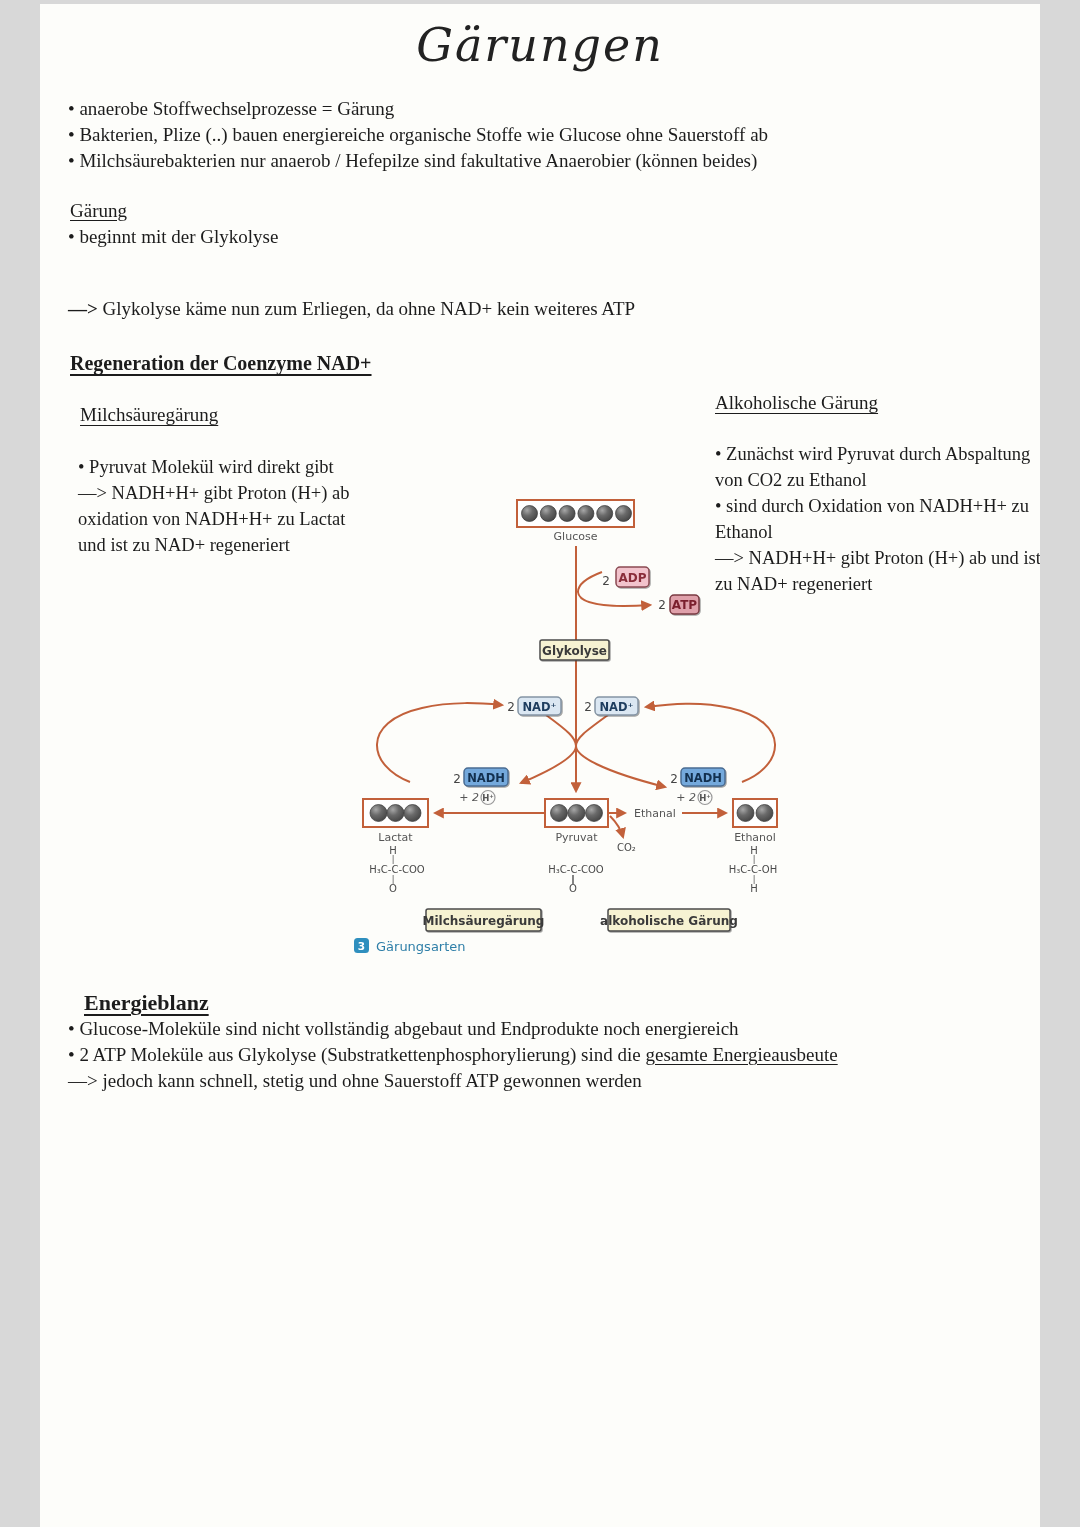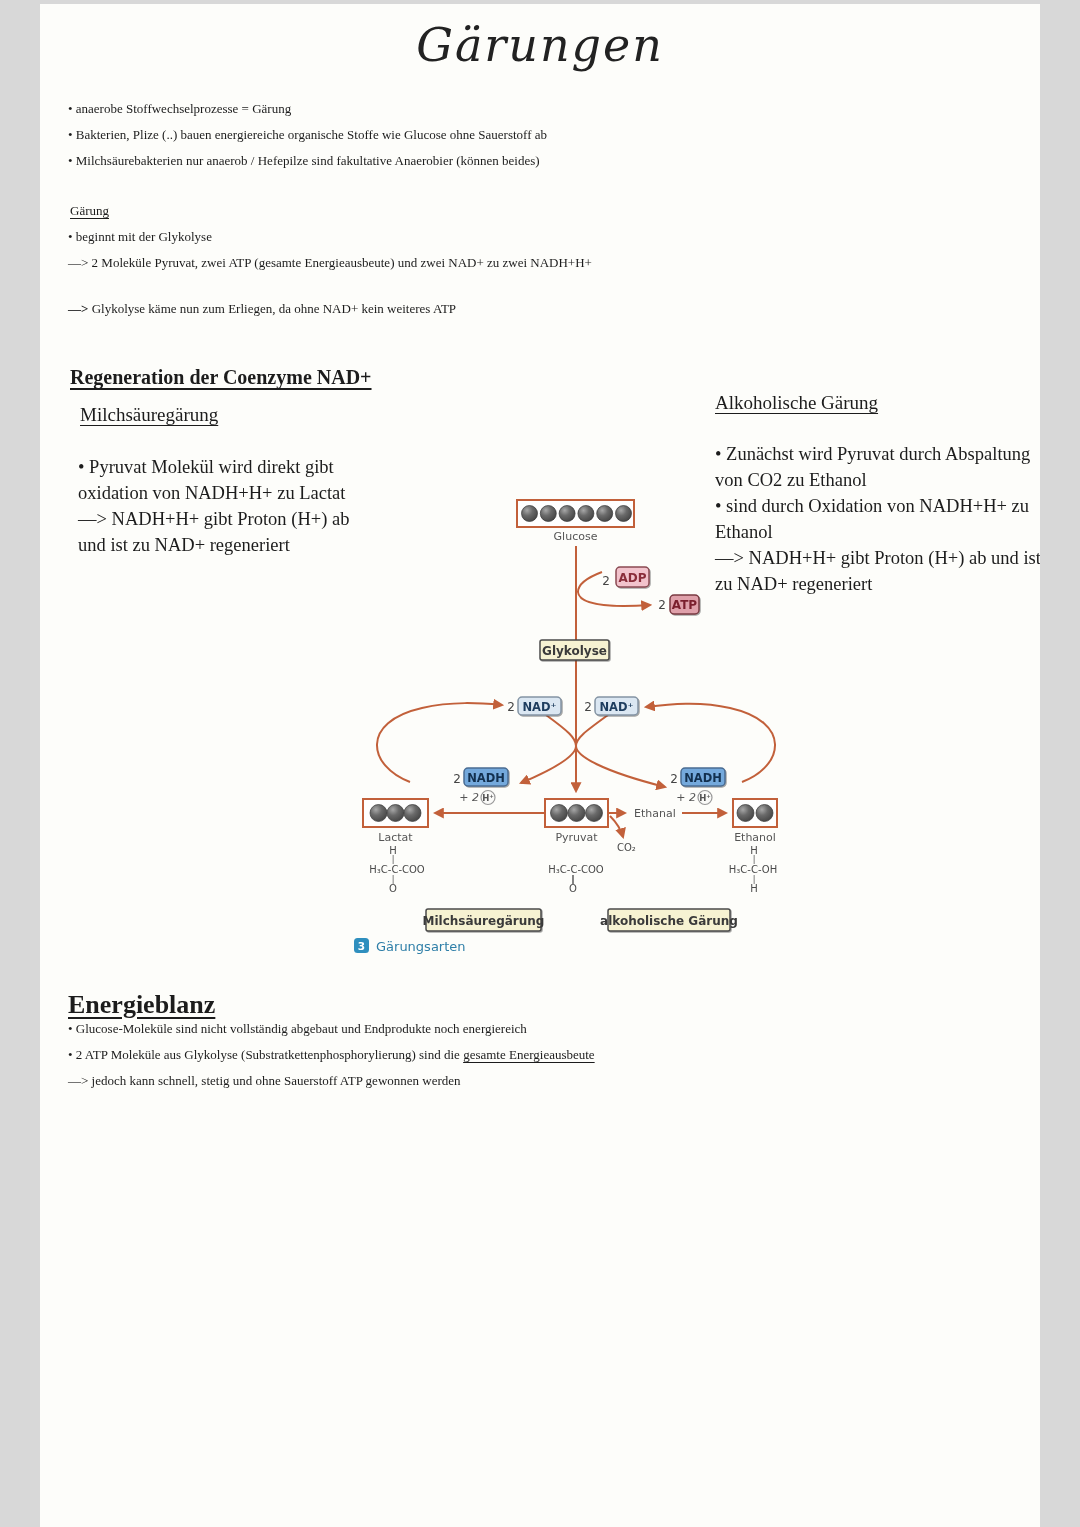--- a/index.html
+++ b/index.html
@@ -6,21 +6,21 @@
   .page{
     position:relative;width:1000px;height:1527px;background:#fdfdfa;
     font-family:"Liberation Serif",serif;color:#1c1c1c;overflow:hidden;
     margin:4px auto;
   }
   .abs{position:absolute;}
   .title{
     font-family:"DejaVu Serif",serif;font-style:italic;
     font-size:46px;font-weight:400;letter-spacing:2px;color:#222;
   }
-  .tline{font-size:13px;line-height:26px;white-space:nowrap;}
+  .tline{font-size:19px;line-height:26px;white-space:nowrap;}
   .colline{font-size:18.5px;line-height:26px;white-space:nowrap;}
   .u{text-decoration:underline;text-underline-offset:3px;}
   .b{font-weight:bold;}
   .h1{font-size:20px;font-weight:bold;text-decoration:underline;text-underline-offset:4px;white-space:nowrap;}
   .h2{font-size:19px;text-decoration:underline;text-underline-offset:4px;white-space:nowrap;}
   
   .dg text{font-family:"DejaVu Sans",sans-serif;}
   .oline{stroke:#c2603a;stroke-width:2;fill:none;}
   .obox{fill:#ffffff;stroke:#c2603a;stroke-width:2;}
   .lbl{fill:#555555;font-size:11px;}
@@ -54,33 +54,32 @@
   </div>
 
   <div class="abs" style="top:92px;left:28px;">
     <div class="tline">• anaerobe Stoffwechselprozesse = Gärung</div>
     <div class="tline">• Bakterien, Plize (..) bauen energiereiche organische Stoffe wie Glucose ohne Sauerstoff ab</div>
     <div class="tline">• Milchsäurebakterien nur anaerob / Hefepilze sind fakultative Anaerobier (können beides)</div>
   </div>
 
   <div class="abs tline u" style="top:194px;left:30px;">Gärung</div>
   <div class="abs tline" style="top:220px;left:28px;">• beginnt mit der Glykolyse</div>
-  <div class="abs tline" style="top:246px;left:28px;">—&gt; 2 Moleküle Pyruvat, zwei ATP (gesamte Energieausbeute) und zwei NAD+ zu zwei NADH+H+</div>
   <div class="abs tline" style="top:292px;left:28px;">
     <span class="b">—&gt;</span>
     <span>Glykolyse käme nun zum Erliegen, da ohne NAD+ kein weiteres ATP</span>
   </div>
 
-  <div class="abs h1" style="top:362px;left:30px;">Regeneration der Coenzyme NAD+</div>
+  <div class="abs h1" style="top:348px;left:30px;">Regeneration der Coenzyme NAD+</div>
 
   <div class="abs h2" style="top:400px;left:40px;">Milchsäuregärung</div>
   <div class="abs" style="top:450px;left:38px;">
     <div class="colline">• Pyruvat Molekül wird direkt gibt</div>
+    <div class="colline">—&gt; NADH+H+ gibt Proton (H+) ab</div>
     <div class="colline">oxidation von NADH+H+ zu Lactat</div>
-    <div class="colline">—&gt; NADH+H+ gibt Proton (H+) ab</div>
     <div class="colline">und ist zu NAD+ regeneriert</div>
   </div>
 
   <div class="abs h2" style="top:388px;left:675px;">Alkoholische Gärung</div>
   <div class="abs" style="top:437px;left:675px;">
     <div class="colline">• Zunächst wird Pyruvat durch Abspaltung</div>
     <div class="colline">von CO2 zu Ethanol</div>
     <div class="colline">• sind durch Oxidation von NADH+H+ zu</div>
     <div class="colline">Ethanol</div>
     <div class="colline">—&gt; NADH+H+ gibt Proton (H+) ab und ist</div>
@@ -208,20 +207,20 @@
       <text class="ylwtxt" x="329" y="430.5" text-anchor="middle">alkoholische Gärung</text>
     </g>
 
     <g>
       <rect x="14" y="444" width="15" height="15" rx="3.5" fill="#2f8fbe"></rect>
       <text class="capnum" x="21.5" y="455.5" text-anchor="middle">3</text>
       <text class="captxt" x="36" y="456.5">Gärungsarten</text>
     </g>
   </svg>
 
-  <div class="abs h2 b" style="top:986px;left:28px;font-size:26px;">Energieblanz</div>
+  <div class="abs h2 b" style="top:986px;left:44px;font-size:22px;">Energieblanz</div>
   <div class="abs tline" style="top:1012px;left:28px;">• Glucose-Moleküle sind nicht vollständig abgebaut und Endprodukte noch energiereich</div>
   <div class="abs tline" style="top:1038px;left:28px;text-align:right;">
     <span>• 2 ATP Moleküle aus Glykolyse (Substratkettenphosphorylierung) sind die </span><span class="u">gesamte Energieausbeute</span>
   </div>
   <div class="abs tline" style="top:1064px;left:28px;">—&gt; jedoch kann schnell, stetig und ohne Sauerstoff ATP gewonnen werden</div>
 
 </div>
 
 </body></html>

